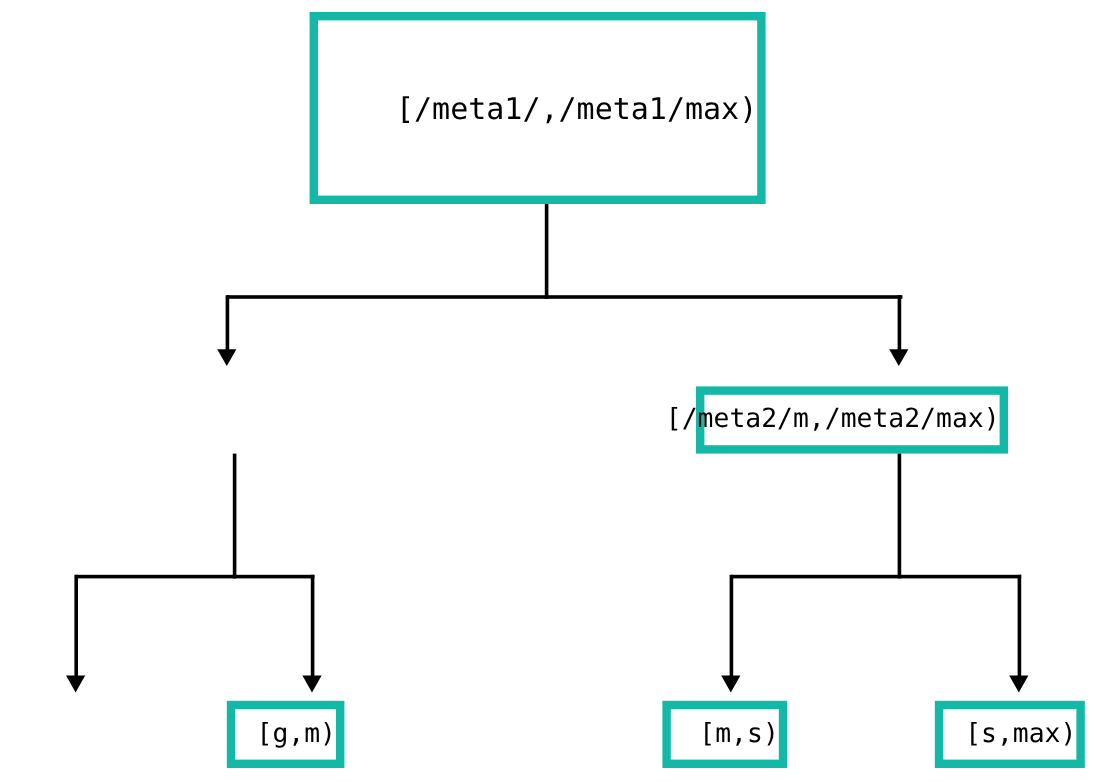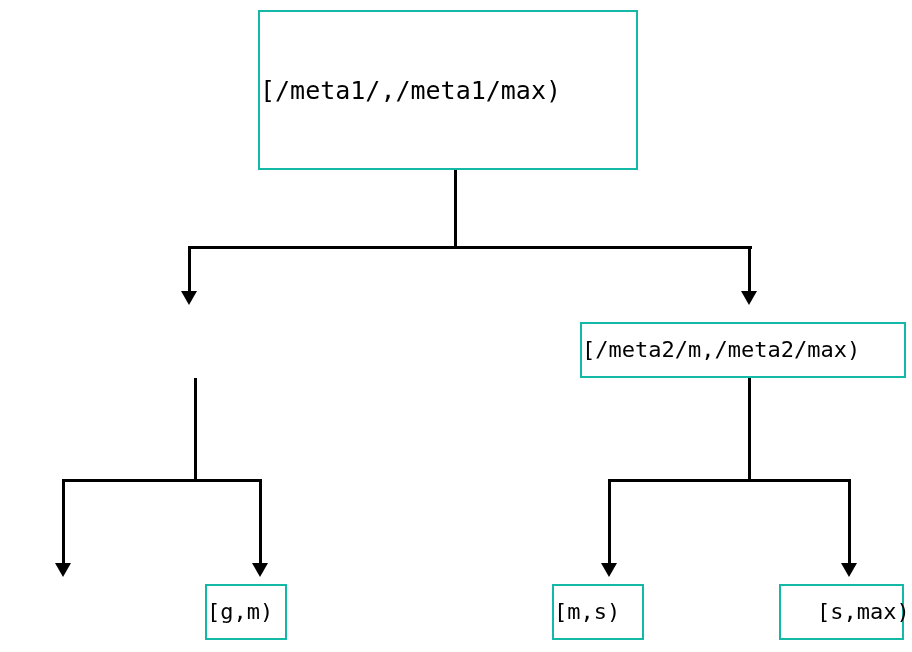--- a/index.html
+++ b/index.html
@@ -14,25 +14,25 @@
   #diagram-canvas {
     position: relative;
     width: 912px;
     height: 652px;
     background: #ffffff;
     overflow: hidden;
   }
   .node-box {
     position: absolute;
     box-sizing: border-box;
-    border: 2px solid #14b8a6;
+    border: 7px solid #14b8a6;
     background: #ffffff;
     display: flex;
     align-items: center;
-    justify-content: flex-start;
+    justify-content: flex-end;
     color: #000000;
   }
   .node-label {
     font-family: "DejaVu Sans Mono", "Liberation Mono", monospace;
     white-space: pre;
     letter-spacing: 0px;
     line-height: 1;
     color: #000000;
   }
   .node-root {
@@ -40,30 +40,30 @@
     top: 10px;
     width: 380px;
     height: 160px;
   }
   .node-root .node-label { font-size: 25px; }
   .node-mid {
     top: 322px;
     height: 56px;
   }
   .node-mid-left  { left: 20px;  width: 326px; }
-  .node-mid-right { left: 580px; width: 326px; }
+  .node-mid-right { left: 580px; width: 260px; }
   .node-mid .node-label { font-size: 22px; }
   .node-leaf {
     top: 584px;
     height: 56px;
   }
   .node-leaf .node-label { font-size: 22px; }
   .node-leaf-1 { left: 8px;   width: 98px;  }
-  .node-leaf-2 { left: 205px; width: 82px;  }
-  .node-leaf-3 { left: 552px; width: 92px; }
+  .node-leaf-2 { left: 189px; width: 98px;  }
+  .node-leaf-3 { left: 552px; width: 104px; }
   .node-leaf-4 { left: 779px; width: 125px; padding-left: 36px; }
 
   
   .conn-v {
     position: absolute;
     width: 3px;
     background: #000000;
   }
   .conn-h {
     position: absolute;

